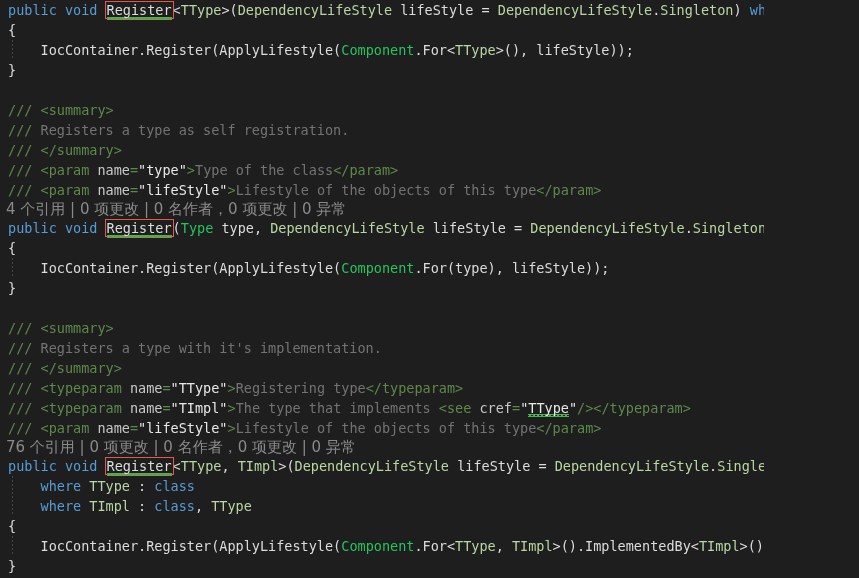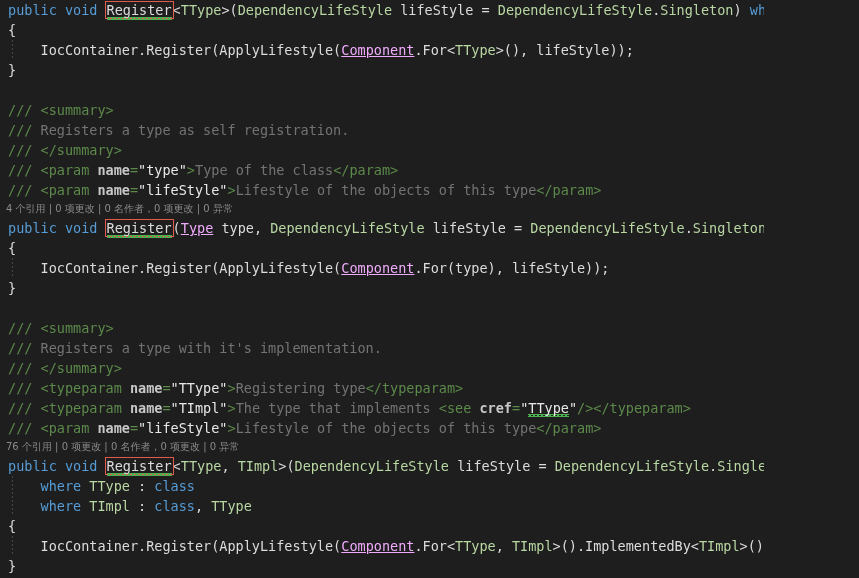--- a/index.html
+++ b/index.html
@@ -31,34 +31,34 @@
     white-space: pre;
     position: relative;
     padding-left: 8px;
     overflow: hidden;
   }
 
   .line.codelens {
     height: 18px;
     line-height: 18px;
     font-family: "DejaVu Sans", "Liberation Sans", sans-serif;
-    font-size: 10px;
+    font-size: 15px;
     color: #8a8a8a;
     padding-left: 6px;
   }
   .line.blank { }
 
   
   .kw      { color: #569cd6; }           
   .plain   { color: #dcdcdc; }           
-  .type    { color: #f0abfc; text-decoration: underline; }           
+  .type    { color: #22c55e; }           
   .gtype   { color: #b8d7a3; }           
   .cmt     { color: #737373; }           
   .cmttag  { color: #5c8a4a; }           
-  .cmtname { color: #c8c8c8; font-weight: bold; }           
+  .cmtname { color: #c8c8c8; }           
   .cmtval  { color: #e8e8e8; }           
 
   
   .renamebox {
     display: inline-block;
     border: 1px solid #e05b4b;
     margin: 0 -1px;
     padding: 0 1px;
     position: relative;
     top: 0px;

